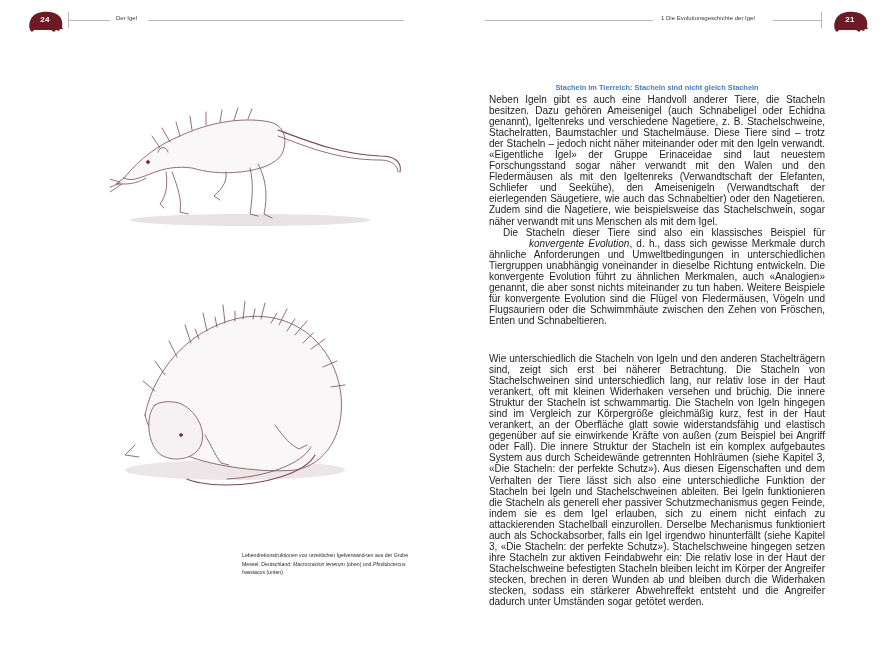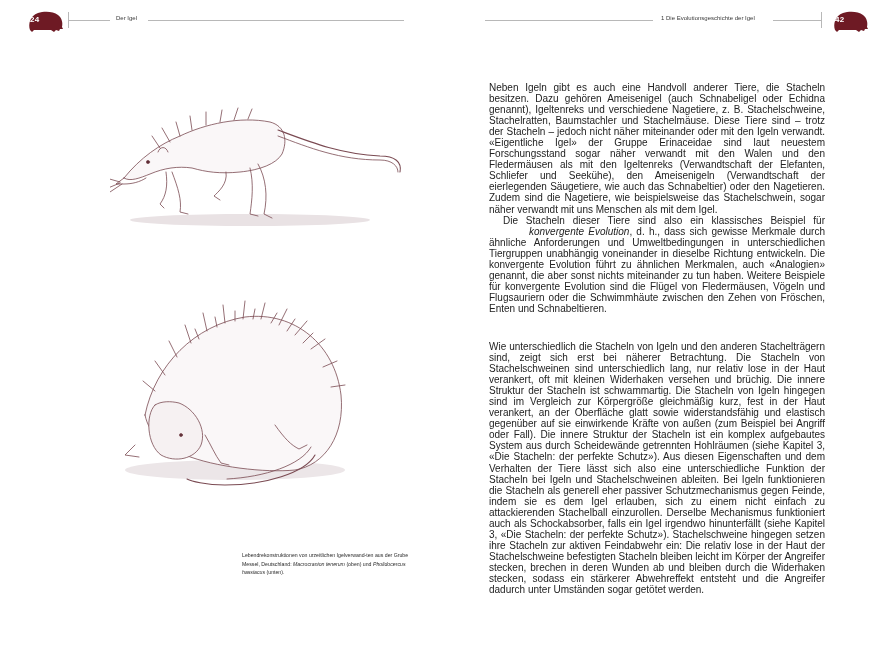--- a/index.html
+++ b/index.html
@@ -11,21 +11,21 @@
     .page-left { left: 0; width: 446px; }
     .page-right { left: 447px; width: 446px; }
 
     
     .header { position: absolute; top: 8px; height: 26px; }
     .page-left .header { left: 26px; width: 380px; }
     .page-right .header { left: 38px; width: 380px; }
 
     .badge { position: absolute; top: 2px; width: 38px; height: 22px; }
     .badge svg { position: absolute; left: 0; top: 0; }
-    .badge-num { position: absolute; top: 5px; width: 30px; color: #fff; font-weight: bold; font-size: 8px; letter-spacing: 0.2px; }
+    .badge-num { position: absolute; top: 5px; width: 30px; text-align: center; color: #fff; font-weight: bold; font-size: 8px; letter-spacing: 0.2px; }
 
     .page-left .badge { left: 0; }
     .page-left .badge-num { left: 4px; }
     .page-right .badge { left: 346px; }
     .page-right .badge-num { left: 4px; }
 
     .rule { position: absolute; top: 12px; height: 1px; background: #b8b8b8; }
     .tick { position: absolute; top: 4px; width: 1px; height: 16px; background: #b8b8b8; }
     .running-head { position: absolute; top: 7px; font-size: 6px; color: #3a3a3a; white-space: nowrap; }
 
@@ -112,25 +112,26 @@
   <div class="page page-right">
     <div class="header">
       <div class="rule" style="left:0; width:168px;"></div>
       <span class="running-head" style="left:176px;">1  Die Evolutionsgeschichte der Igel</span>
       <div class="rule" style="left:288px; width:48px;"></div>
       <div class="tick" style="left:336px;"></div>
       <div class="badge">
         <svg width="38" height="24" viewBox="0 0 38 24">
           <path d="M4 20 C2 14 4 6 12 3 C18 1 27 1 32 5 C36 8 37 13 36 17 L37 19 L34 19 L33 21 L30 20 L28 22 L25 20 L8 20 L6 22 Z" fill="#6e1a24"></path>
         </svg>
-        <span class="badge-num">42</span>
+        <span class="badge-num">21</span>
       </div>
     </div>
 
     <div class="content">
+      <h2 class="section-title">Stacheln im Tierreich: Stacheln sind nicht gleich Stacheln</h2>
       <p class="para">Neben Igeln gibt es auch eine Handvoll anderer Tiere, die Stacheln besitzen. Dazu gehören Ameisenigel (auch Schnabeligel oder Echidna genannt), Igeltenreks und verschiedene Nagetiere, z. B. Stachelschweine, Stachelratten, Baumstachler und Stachelmäuse. Diese Tiere sind – trotz der Stacheln – jedoch nicht näher miteinander oder mit den Igeln verwandt. «Eigentliche Igel» der Gruppe Erinaceidae sind laut neuestem Forschungsstand sogar näher verwandt mit den Walen und den Fledermäusen als mit den Igeltenreks (Verwandtschaft der Elefanten, Schliefer und Seekühe), den Ameisenigeln (Verwandtschaft der eierlegenden Säugetiere, wie auch das Schnabeltier) oder den Nagetieren. Zudem sind die Nagetiere, wie beispielsweise das Stachelschwein, sogar näher verwandt mit uns Menschen als mit dem Igel.</p>
       <p class="para indent"><span>Die Stacheln dieser Tiere sind also ein klassisches Beispiel für </span><i>konvergente Evolution</i><span>, d. h., dass sich gewisse Merkmale durch ähnliche Anforderungen und Umweltbedingungen in unterschiedlichen Tiergruppen unabhängig voneinander in dieselbe Richtung entwickeln. Die konvergente Evolution führt zu ähnlichen Merkmalen, auch «Analogien» genannt, die aber sonst nichts miteinander zu tun haben. Weitere Beispiele für konvergente Evolution sind die Flügel von Fledermäusen, Vögeln und Flugsauriern oder die Schwimmhäute zwischen den Zehen von Fröschen, Enten und Schnabeltieren.</span></p>
 
       <div class="gap"></div>
 
       <p class="para">Wie unterschiedlich die Stacheln von Igeln und den anderen Stachelträgern sind, zeigt sich erst bei näherer Betrachtung. Die Stacheln von Stachelschweinen sind unterschiedlich lang, nur relativ lose in der Haut verankert, oft mit kleinen Widerhaken versehen und brüchig. Die innere Struktur der Stacheln ist schwammartig. Die Stacheln von Igeln hingegen sind im Vergleich zur Körpergröße gleichmäßig kurz, fest in der Haut verankert, an der Oberfläche glatt sowie widerstandsfähig und elastisch gegenüber auf sie einwirkende Kräfte von außen (zum Beispiel bei Angriff oder Fall). Die innere Struktur der Stacheln ist ein komplex aufgebautes System aus durch Scheidewände getrennten Hohlräumen (siehe Kapitel 3, «Die Stacheln: der perfekte Schutz»). Aus diesen Eigenschaften und dem Verhalten der Tiere lässt sich also eine unterschiedliche Funktion der Stacheln bei Igeln und Stachelschweinen ableiten. Bei Igeln funktionieren die Stacheln als generell eher passiver Schutzmechanismus gegen Feinde, indem sie es dem Igel erlauben, sich zu einem nicht einfach zu attackierenden Stachelball einzurollen. Derselbe Mechanismus funktioniert auch als Schockabsorber, falls ein Igel irgendwo hinunterfällt (siehe Kapitel 3, «Die Stacheln: der perfekte Schutz»). Stachelschweine hingegen setzen ihre Stacheln zur aktiven Feindabwehr ein: Die relativ lose in der Haut der Stachelschweine befestigten Stacheln bleiben leicht im Körper der Angreifer stecken, brechen in deren Wunden ab und bleiben durch die Widerhaken stecken, sodass ein stärkerer Abwehreffekt entsteht und die Angreifer dadurch unter Umständen sogar getötet werden.</p>
     </div>
   </div>
 </div>
 

